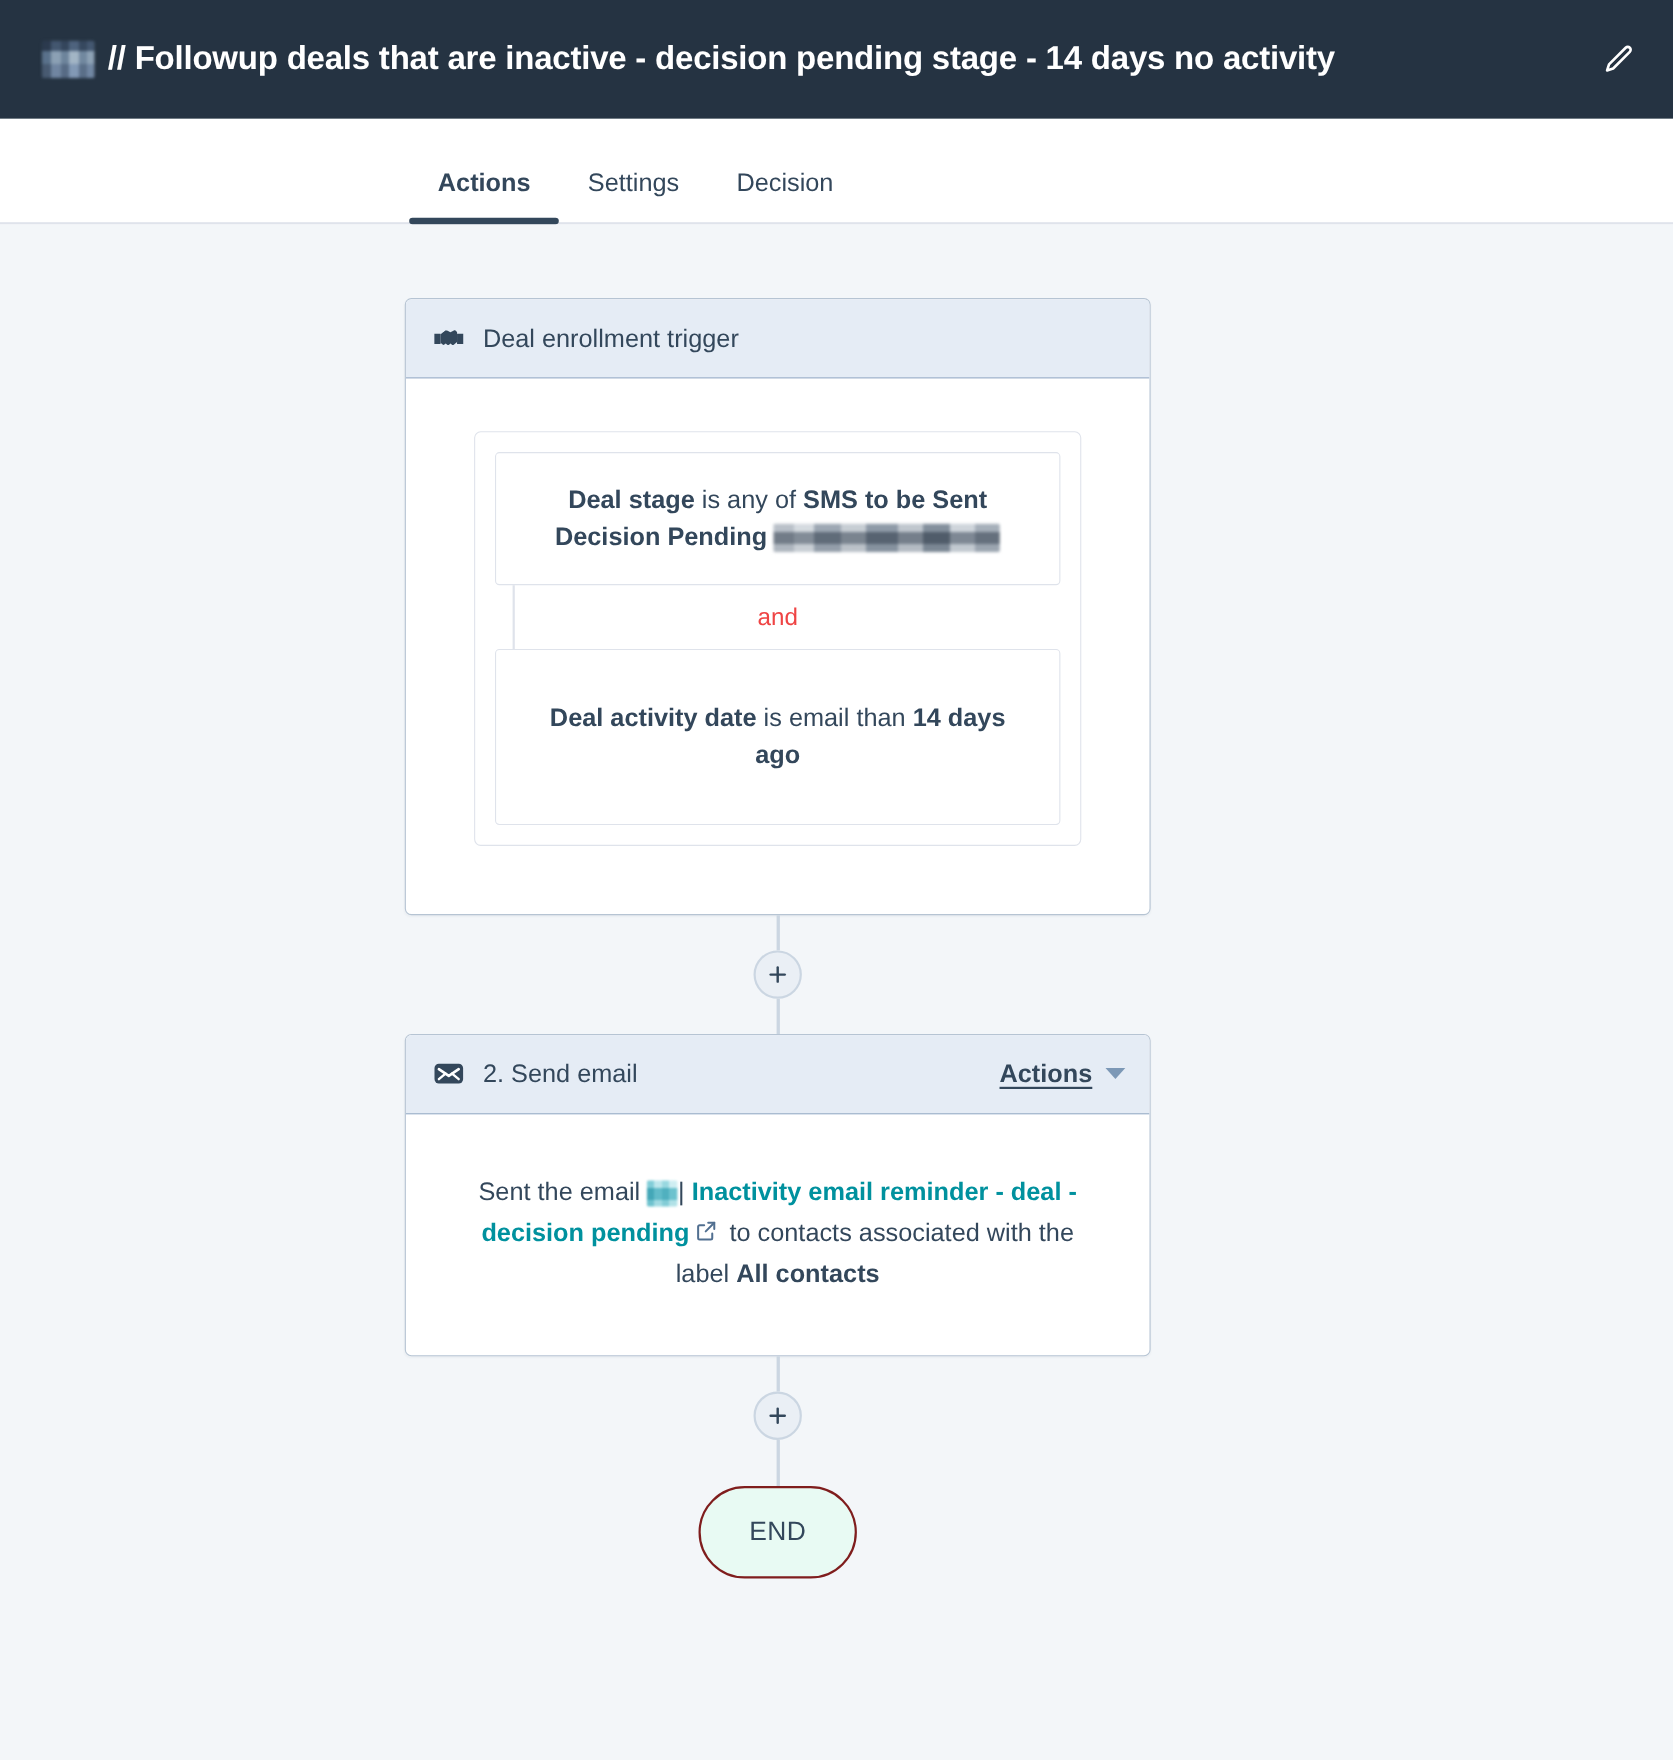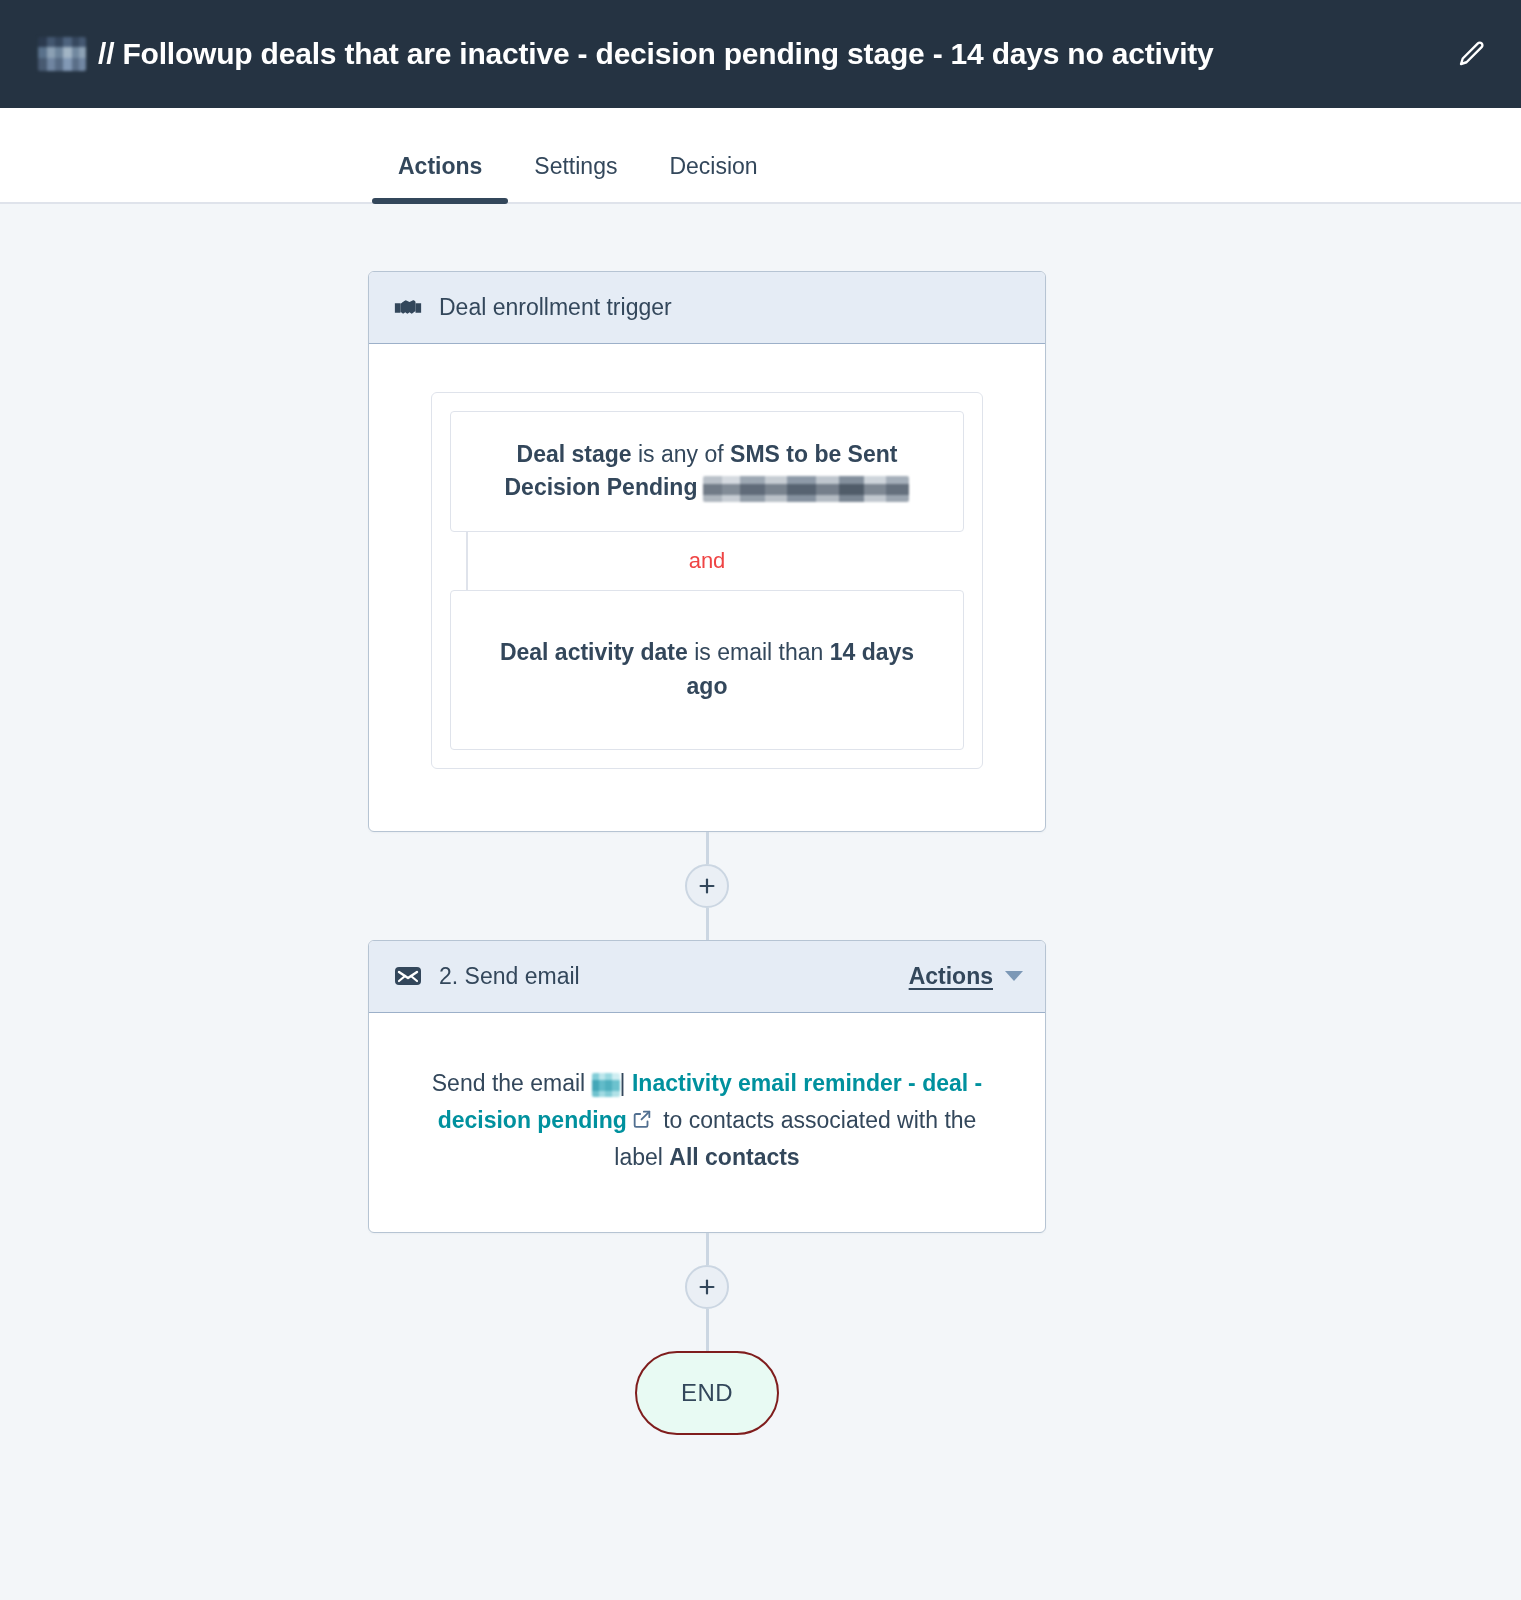--- a/index.html
+++ b/index.html
@@ -401,21 +401,21 @@
           </span>
           <span class="card-head-title">2. Send email</span>
         </div>
         <div class="actions-link">
           <span class="actions-link-text">Actions</span>
           <span class="caret"></span>
         </div>
       </div>
 
       <div class="action-body">
-        <span>Send the email </span><span class="redact-teal"></span><span>|</span>&nbsp;<a class="email-link"><span>Inactivity email reminder - deal - decision pending</span></a><span class="ext-icon">
+        <span>Sent the email </span><span class="redact-teal"></span><span>|</span>&nbsp;<a class="email-link"><span>Inactivity email reminder - deal - decision pending</span></a><span class="ext-icon">
           <svg width="22" height="22" viewBox="0 0 24 24" fill="none" stroke="#516f90" stroke-width="2" stroke-linecap="round" stroke-linejoin="round">
             <path d="M14 4h6v6"></path>
             <path d="M20 4l-8.5 8.5"></path>
             <path d="M18 14.5V19a1.5 1.5 0 0 1-1.5 1.5h-11A1.5 1.5 0 0 1 4 19V8a1.5 1.5 0 0 1 1.5-1.5H10"></path>
           </svg>
         </span><span> to contacts associated with the label </span><b>All contacts</b>
       </div>
     </div>
 
     <div class="connector">

